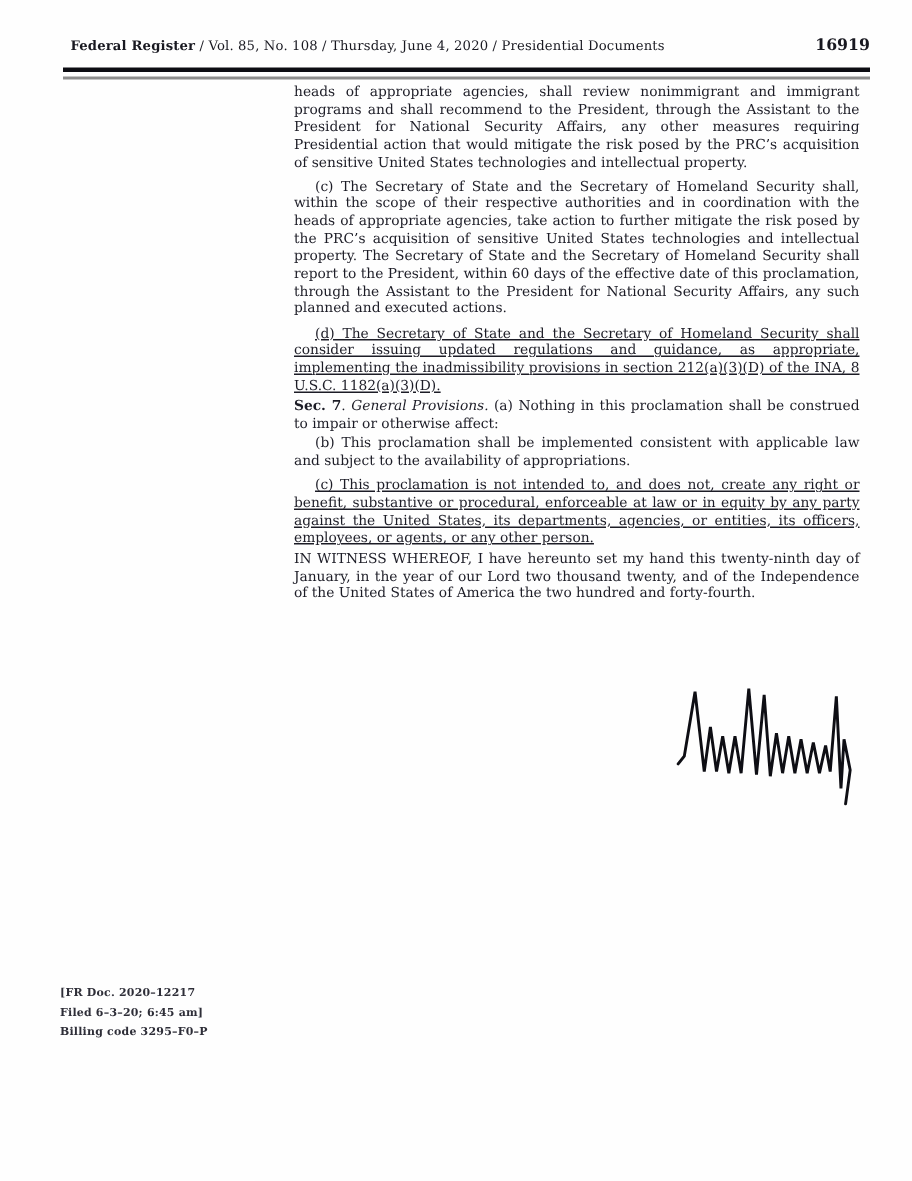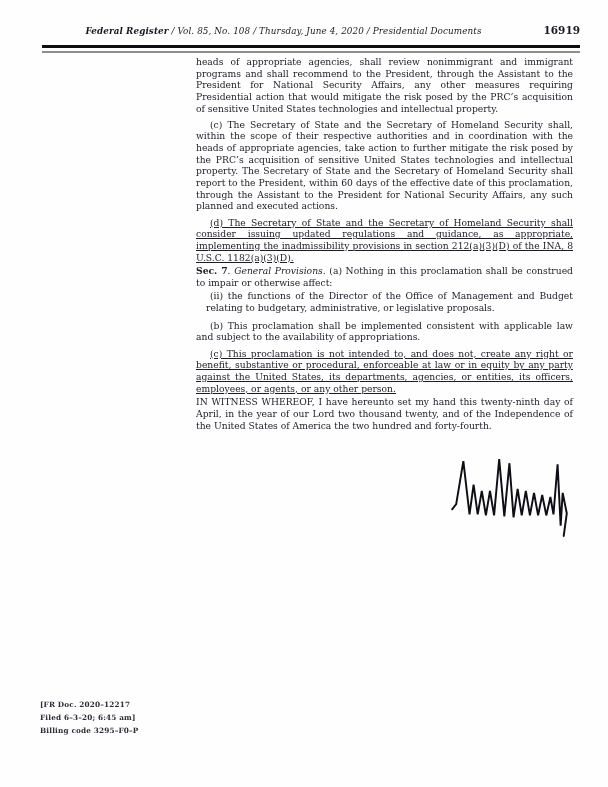--- a/index.html
+++ b/index.html
@@ -5,22 +5,22 @@
   * { margin: 0; padding: 0; box-sizing: border-box; }
   html, body { background: #ffffff; }
   body { width: 608px; height: 787px; font-family: "DejaVu Serif", serif; }
   .page {
     position: relative; width: 608px; height: 787px;
     background: #fefefe; color: #1c1c26; overflow: hidden;
   }
   
   .header { position: absolute; left: 42px; top: 26px; width: 538px; height: 16px; }
   .header-text {
-    position: absolute; left: 5px; right: 60px; text-align: center;
-    font-size: 8.8px; letter-spacing: 0.1px; white-space: nowrap; color: #181820; font-style: italic;
+    position: absolute; left: 5px; right: 60px; text-align: left;
+    font-size: 8.8px; letter-spacing: 0.1px; white-space: nowrap; color: #181820;
   }
   .journal { font-weight: bold; }
   .pagenum {
     position: absolute; right: 0; top: -2px;
     font-size: 10.5px; font-weight: bold; color: #181820;
   }
   .rule-thick { position: absolute; left: 42px; top: 45px; width: 538px; height: 2.6px; background: #0c0c12; }
   .rule-thin  { position: absolute; left: 42px; top: 50.5px; width: 538px; height: 2px; background: #8d8d8d; }
   
   .body-col {
@@ -38,44 +38,43 @@
   .sec i { font-style: italic; }
   
   .signature {
     position: absolute; left: 448px; top: 455px; width: 128px; height: 84px;
   }
   .signature svg { width: 100%; height: 100%; }
   
   .footer {
     position: absolute; left: 40px; top: 655px;
     font-size: 7.3px; font-weight: bold; letter-spacing: 0.15px;
-    color: #2e2e38; line-height: 13.2px; margin-top: 43px;
+    color: #2e2e38; line-height: 13.2px;
   }
 </style>
 </head>
 <body>
 
 <div class="page">
 
   <div class="header">
     <div class="header-text"><span class="journal">Federal Register</span><span> / Vol. 85, No. 108 / Thursday, June 4, 2020 / Presidential Documents</span></div>
     <span class="pagenum">16919</span>
   </div>
   <div class="rule-thick"></div>
   <div class="rule-thin"></div>
 
   <div class="body-col">
     <p>heads of appropriate agencies, shall review nonimmigrant and immigrant programs and shall recommend to the President, through the Assistant to the President for National Security Affairs, any other measures requiring Presidential action that would mitigate the risk posed by the PRC’s acquisition of sensitive United States technologies and intellectual property.</p>
     <p class="ind">(c) The Secretary of State and the Secretary of Homeland Security shall, within the scope of their respective authorities and in coordination with the heads of appropriate agencies, take action to further mitigate the risk posed by the PRC’s acquisition of sensitive United States technologies and intellectual property. The Secretary of State and the Secretary of Homeland Security shall report to the President, within 60 days of the effective date of this proclamation, through the Assistant to the President for National Security Affairs, any such planned and executed actions.</p>
     <p class="ind tight">(d) The Secretary of State and the Secretary of Homeland Security shall consider issuing updated regulations and guidance, as appropriate, implementing the inadmissibility provisions in section 212(a)(3)(D) of the INA, 8 U.S.C. 1182(a)(3)(D).</p>
     <p class="sec"><b>Sec. 7</b><span>. </span><i>General Provisions.</i><span> (a) Nothing in this proclamation shall be construed to impair or otherwise affect:</span></p>
-    <p class="sub">(ii) the functions of the Director of the Office of Management and Budget relating to budgetary, administrative, or legislative proposals.</p>
     <p class="ind">(b) This proclamation shall be implemented consistent with applicable law and subject to the availability of appropriations.</p>
     <p class="ind tight">(c) This proclamation is not intended to, and does not, create any right or benefit, substantive or procedural, enforceable at law or in equity by any party against the United States, its departments, agencies, or entities, its officers, employees, or agents, or any other person.</p>
-    <p class="witness">IN WITNESS WHEREOF, I have hereunto set my hand this twenty-ninth day of April, in the year of our Lord two thousand twenty, and of the Independence of the United States of America the two hundred and forty-fourth.</p>
+    <p class="witness">IN WITNESS WHEREOF, I have hereunto set my hand this twenty-ninth day of January, in the year of our Lord two thousand twenty, and of the Independence of the United States of America the two hundred and forty-fourth.</p>
   </div>
 
   <div class="signature">
     <svg viewBox="0 0 125 80" xmlns="http://www.w3.org/2000/svg">
       <path d="M4 52 L8 47 L15 5 L21 57 L25 28 L29 57 L33 34 L37 58 L41 34 L45 58 L50 3 L55 59 L60 7 L64 60 L68 32 L72 58 L76 34 L80 58 L84 36 L88 58 L92 38 L96 58 L100 40 L103 57 L107 8 L110 68 L112 36 L116 56 L113 78" fill="none" stroke="#0e0e14" stroke-width="1.9" stroke-linejoin="miter" stroke-linecap="round"></path>
     </svg>
   </div>
 
   <div class="footer">
     <div>[FR Doc. 2020–12217</div>

